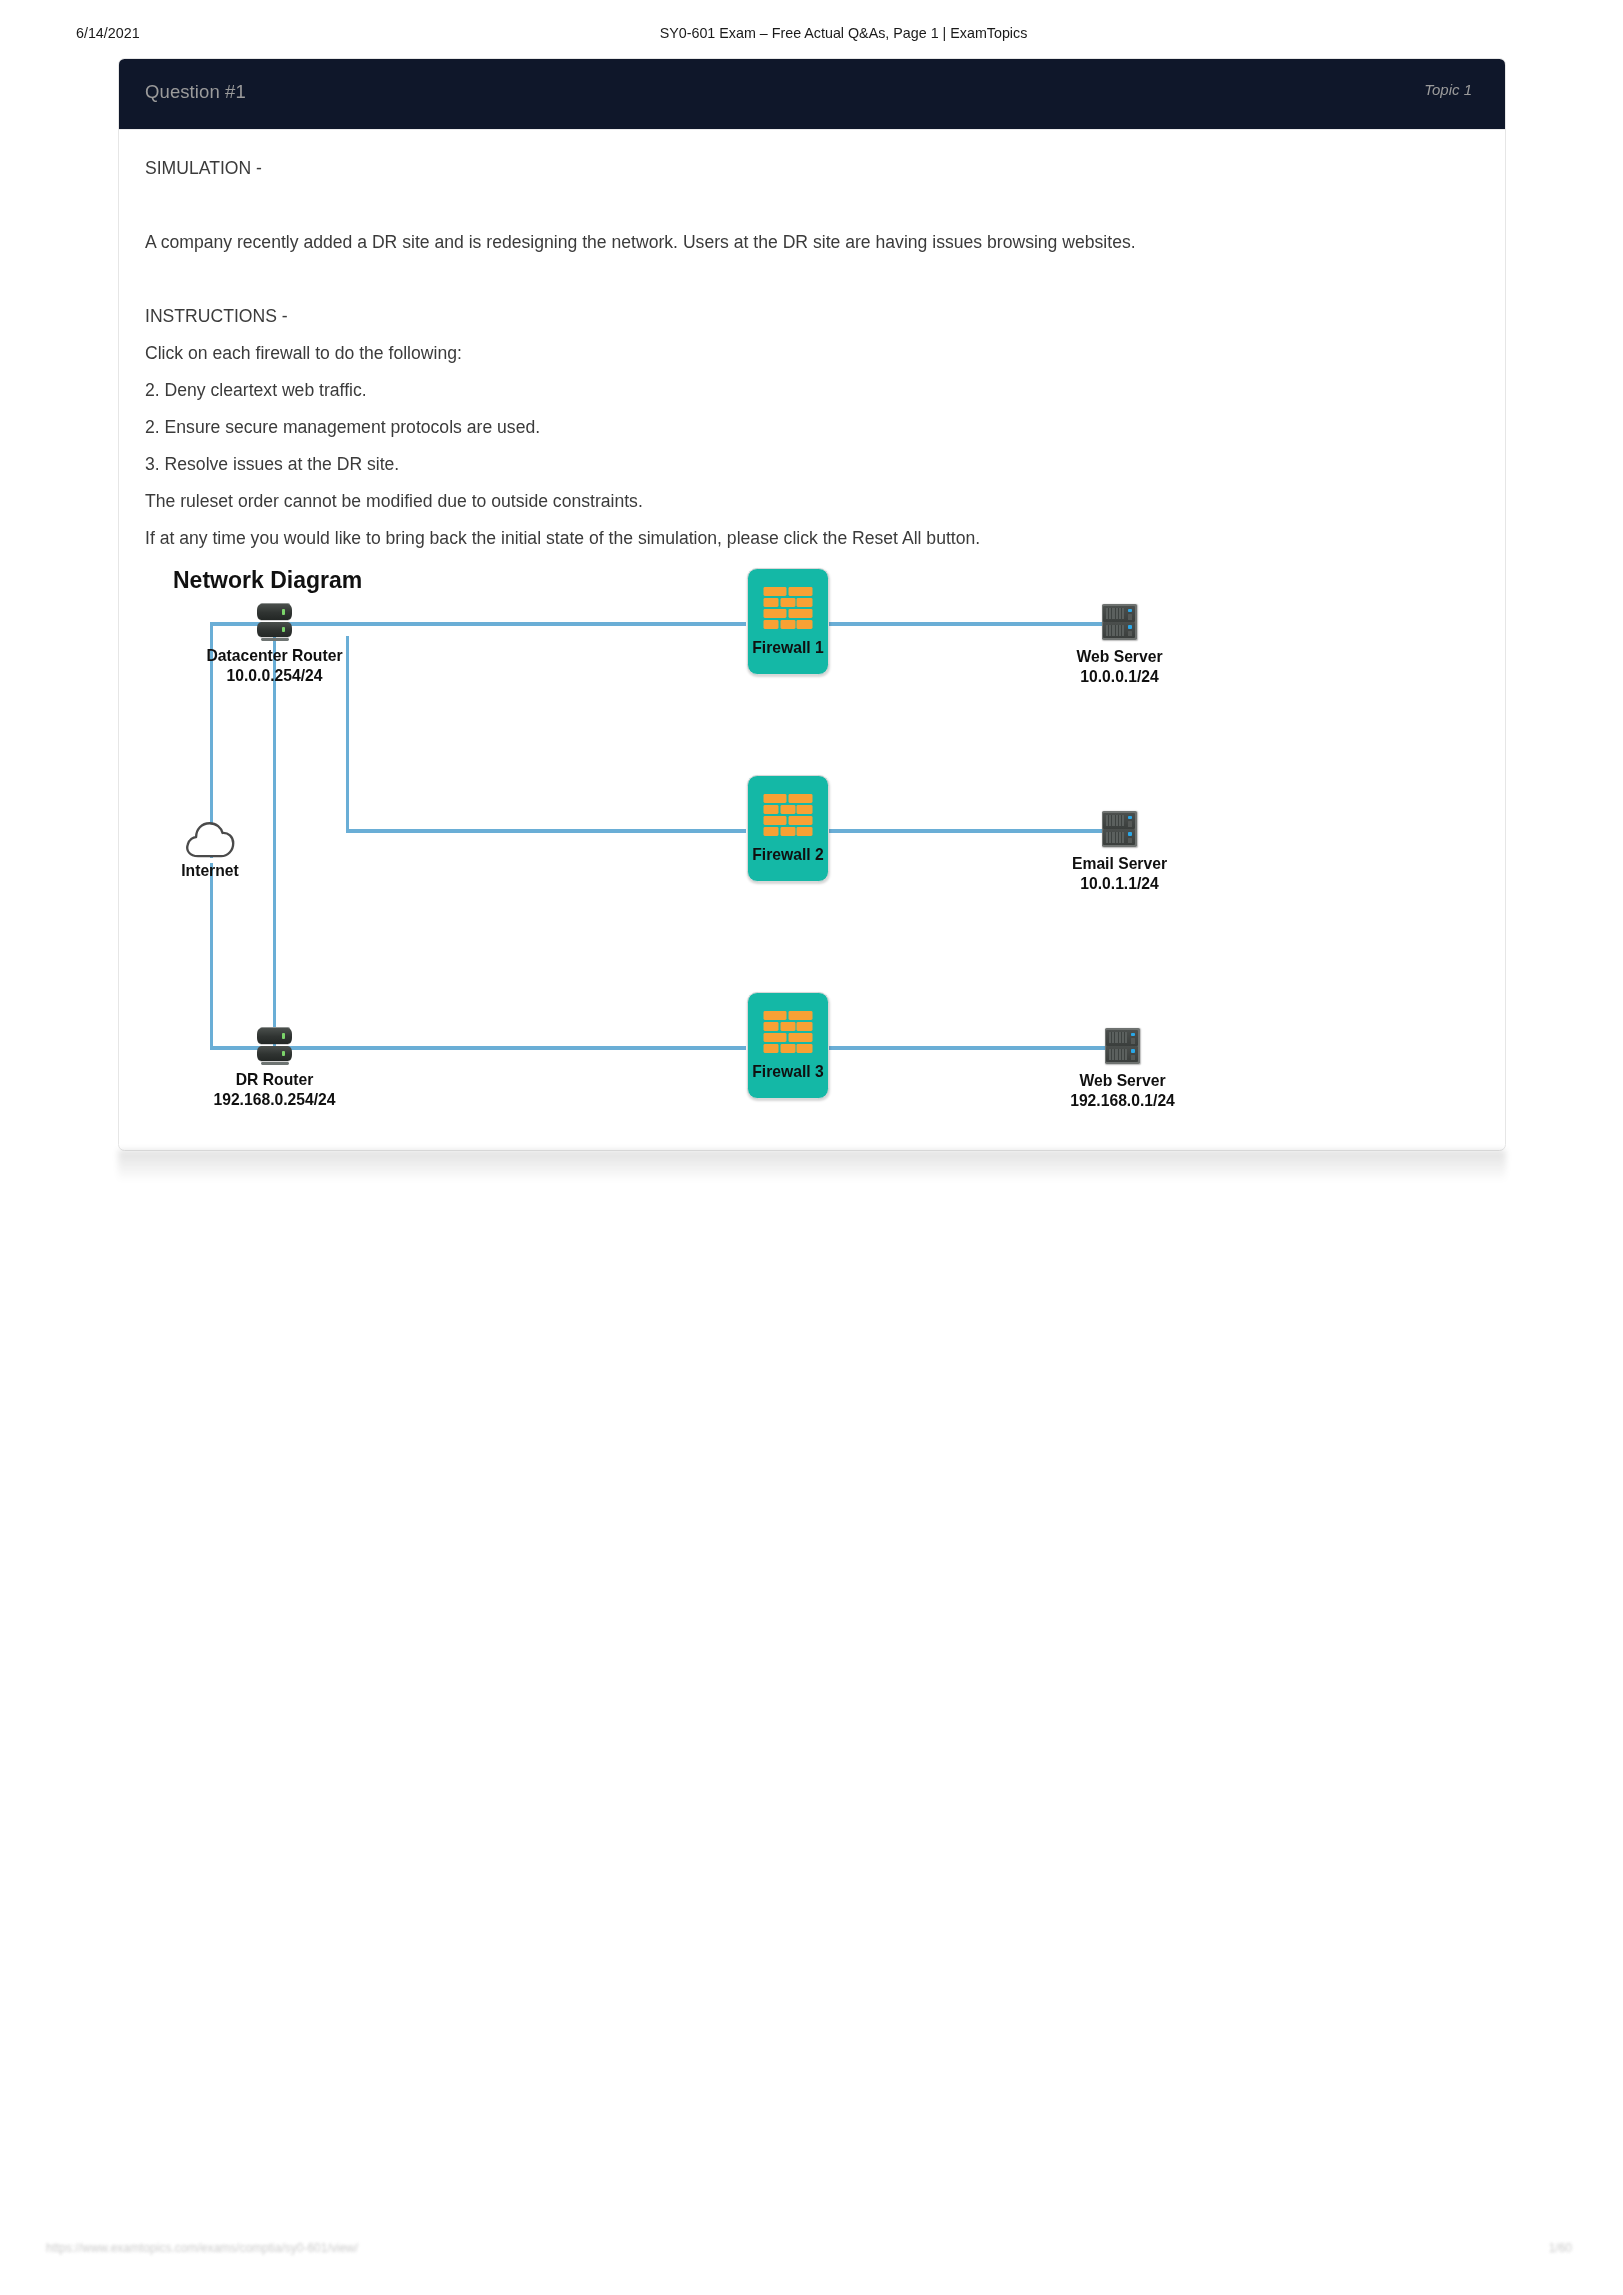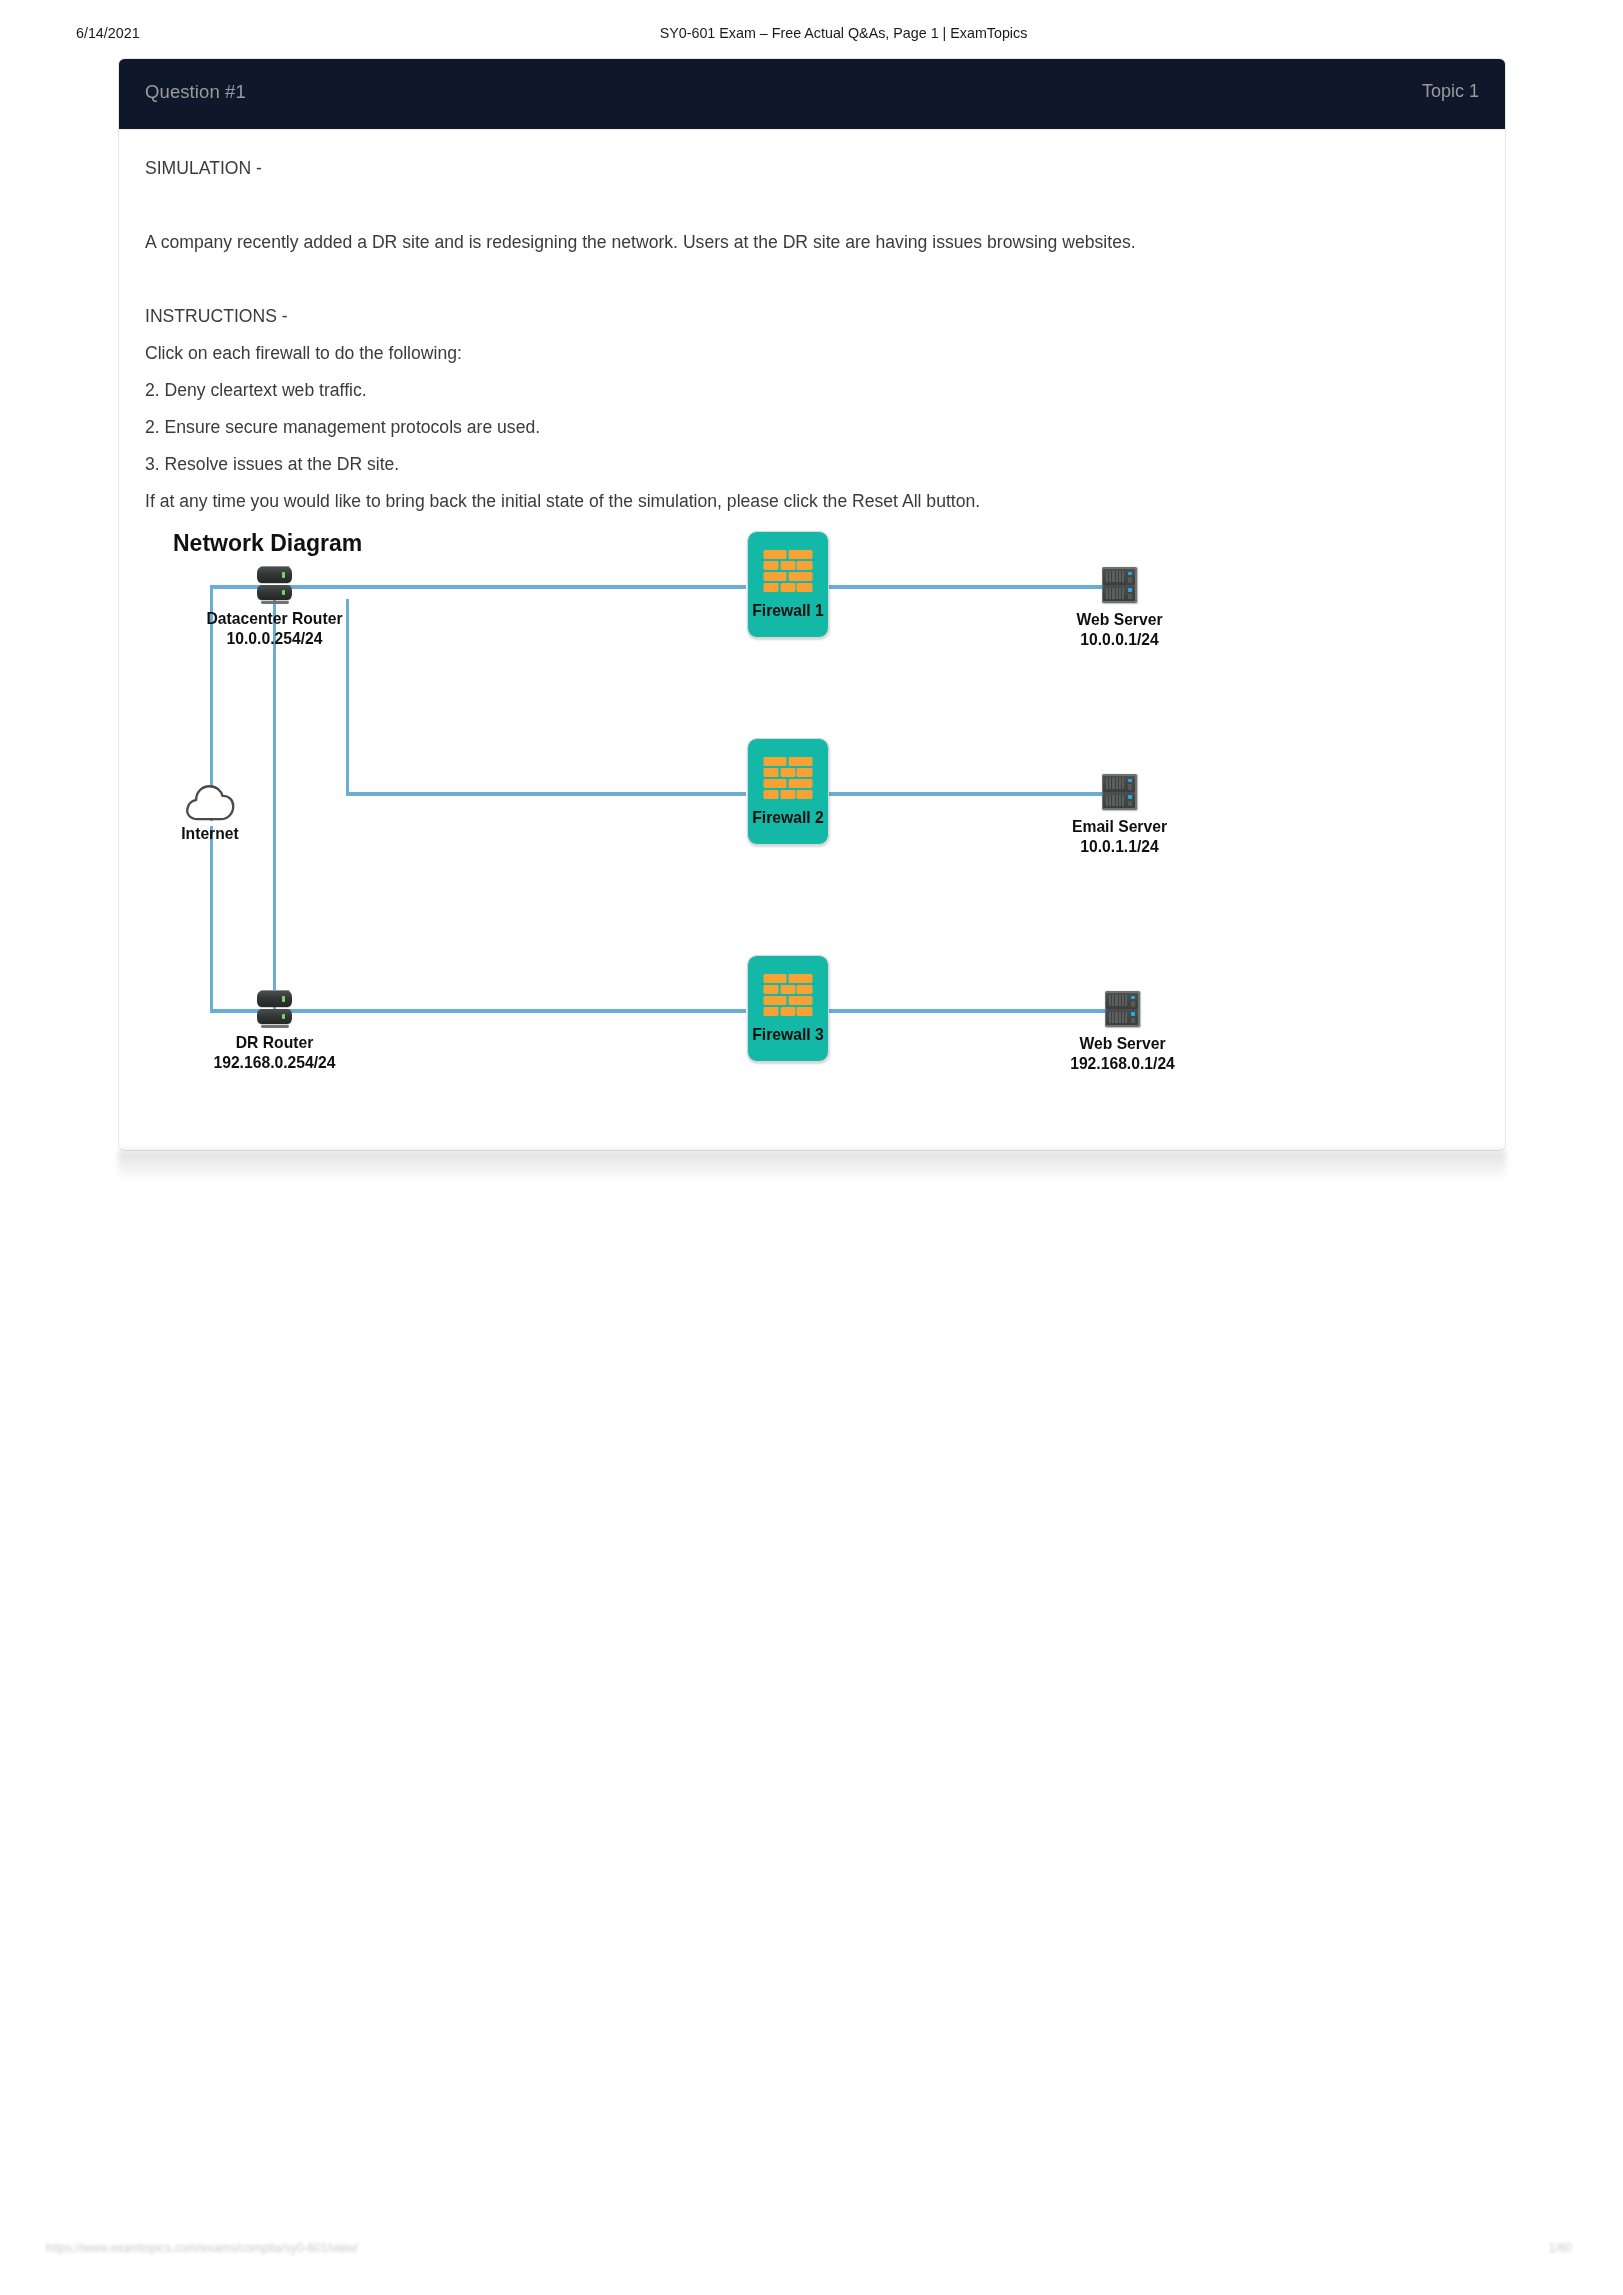--- a/index.html
+++ b/index.html
@@ -61,23 +61,24 @@
     position: absolute;
     left: 26px;
     top: 22px;
     font-size: 18.5px;
     color: #9b9b9b;
     letter-spacing: 0.1px;
     white-space: nowrap;
   }
   .card-header .topic-label {
     position: absolute;
-    right: 26px;
+    right: 33px;
     top: 22px;
-    font-size: 18px;
+    font-size: 15px;
+    font-style: italic;
     color: #9b9b9b;
     white-space: nowrap;
   }
 
   .card-body {
     position: relative;
     padding: 20.3px 26px 0 26px;
   }
 
   .qtext {
@@ -314,20 +315,21 @@
 
   <div class="card-body">
 
     <div class="qtext spacer-after">SIMULATION -</div>
     <div class="qtext spacer-after">A company recently added a DR site and is redesigning the network. Users at the DR site are having issues browsing websites.</div>
     <div class="qtext">INSTRUCTIONS -</div>
     <div class="qtext">Click on each firewall to do the following:</div>
     <div class="qtext">2. Deny cleartext web traffic.</div>
     <div class="qtext">2. Ensure secure management protocols are used.</div>
     <div class="qtext">3. Resolve issues at the DR site.</div>
+    <div class="qtext">The ruleset order cannot be modified due to outside constraints.</div>
     <div class="qtext">If at any time you would like to bring back the initial state of the simulation, please click the Reset All button.</div>
 
     <div class="diagram-wrap">
       <div class="diagram-title">Network Diagram</div>
 
       <div class="diagram-canvas">
 
         <div class="link v" style="left:65px; top:55px; height:236px;"></div>
         <div class="link v" style="left:65px; top:296px; height:185px;"></div>
 

